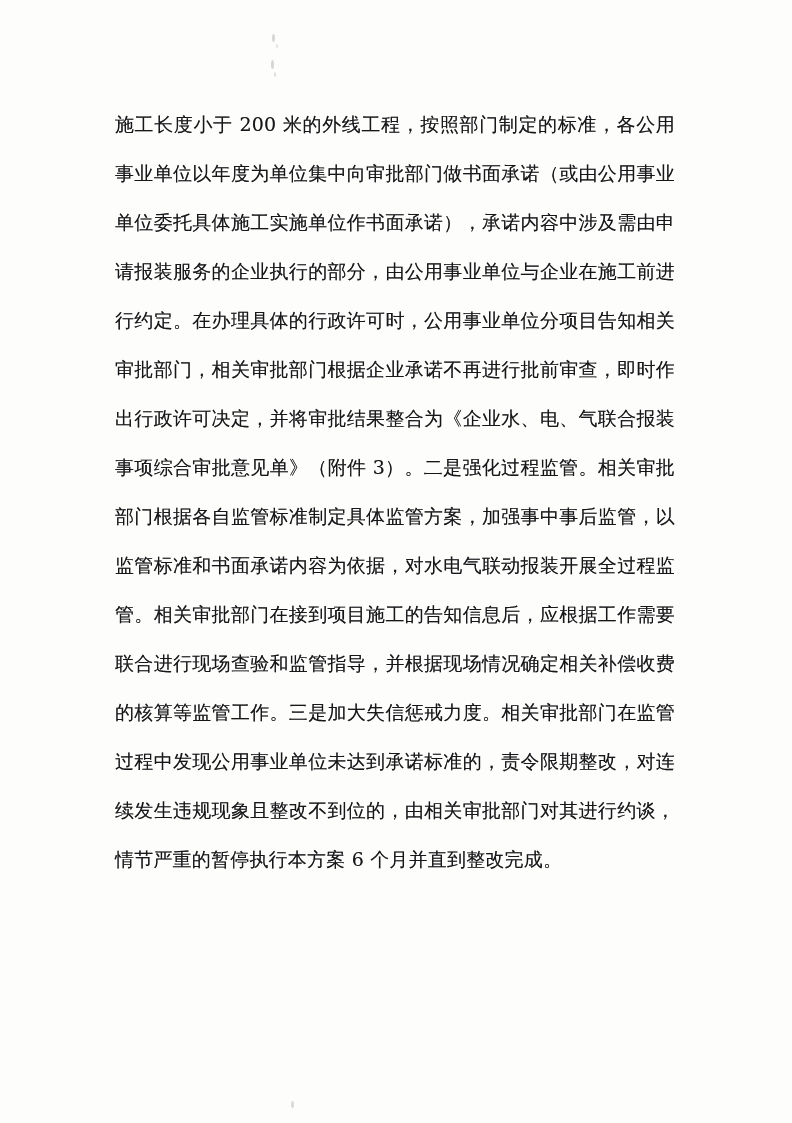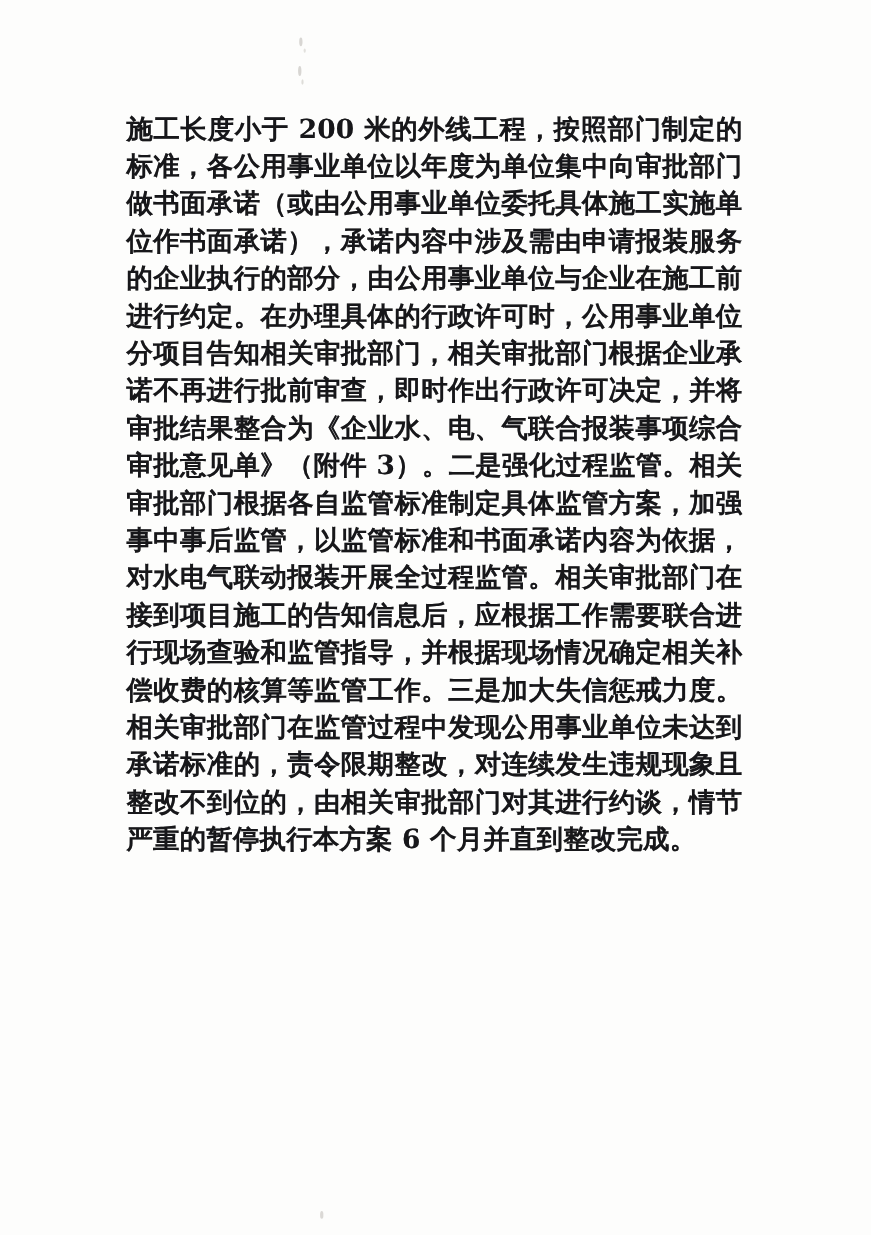--- a/index.html
+++ b/index.html
@@ -32,27 +32,27 @@
   .speck.s2 { left: 276px; top: 44px;  width: 2px; height: 4px; opacity:.4;}
   .speck.s3 { left: 271px; top: 60px;  width: 3px; height: 9px; }
   .speck.s4 { left: 274px; top: 72px;  width: 2px; height: 5px; opacity:.45;}
   .speck.s5 { left: 291px; top: 1101px; width: 3px; height: 7px; opacity:.5;}
 
   .body-text {
     position: absolute;
     left: 115px;
     top: 100px;
     width: 560px;
-    font-size: 24px;
-    line-height: 34px;
+    font-size: 19px;
+    line-height: 49px;
     color: #17171a;
     letter-spacing: 0.2px;
     text-align: justify;
     text-justify: inter-character;
-    font-weight: 700;
+    font-weight: 400;
   }
   .para {
     margin: 0;
     text-indent: 0;
   }
   .para.indent {
     text-indent: 43px;
   }
   .para + .para {
     margin-top: 0;

